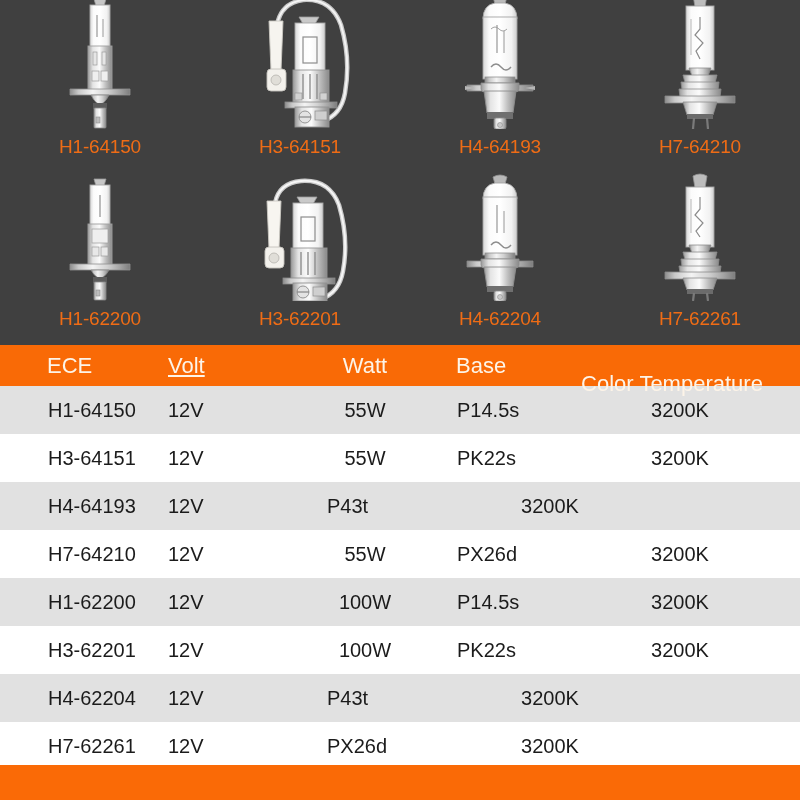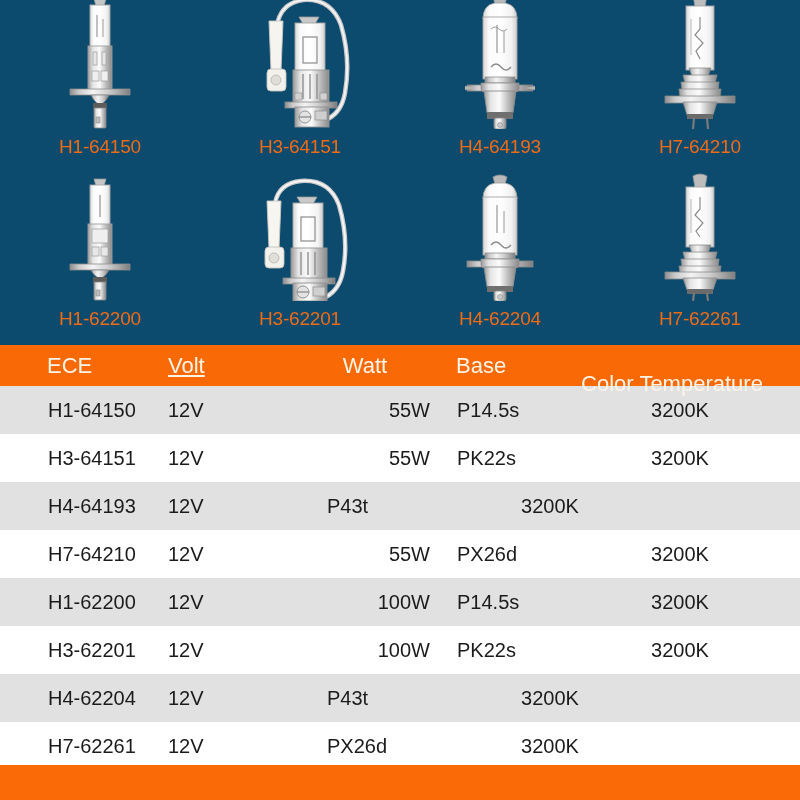--- a/index.html
+++ b/index.html
@@ -12,21 +12,21 @@
     height: 800px;
     overflow: hidden;
     font-family: "Liberation Sans", sans-serif;
     -webkit-font-smoothing: antialiased;
   }
 
   .page {
     position: relative;
     width: 800px;
     height: 800px;
-    background: #0c4a6e;
+    background: #404040;
   }
 
   
   .gallery {
     position: absolute;
     top: 0;
     left: 0;
     width: 800px;
     height: 340px;
   }
@@ -99,21 +99,21 @@
   .trow .td {
     color: #1b1b1b;
     font-size: 20px;
     line-height: 1;
     white-space: nowrap;
   }
 
   
   .c-ece  { width: 160px; padding-left: 48px; box-sizing: border-box; }
   .c-volt { width: 140px; padding-left: 8px;  box-sizing: border-box; }
-  .c-watt { width: 130px; text-align: right; box-sizing: border-box; }
+  .c-watt { width: 130px; text-align: center; box-sizing: border-box; }
   .c-base { width: 130px; padding-left: 27px; box-sizing: border-box; }
   .c-temp { width: 240px; text-align: center; box-sizing: border-box; }
 
   .thead .c-ece  { padding-left: 47px; }
   .thead .c-volt { padding-left: 8px; text-decoration: underline; }
   .thead .c-watt { text-align: center; }
   .thead .c-base { padding-left: 26px; }
   .thead .c-temp { text-align: center; padding-right: 16px; margin-top: 36px; }
 
   

